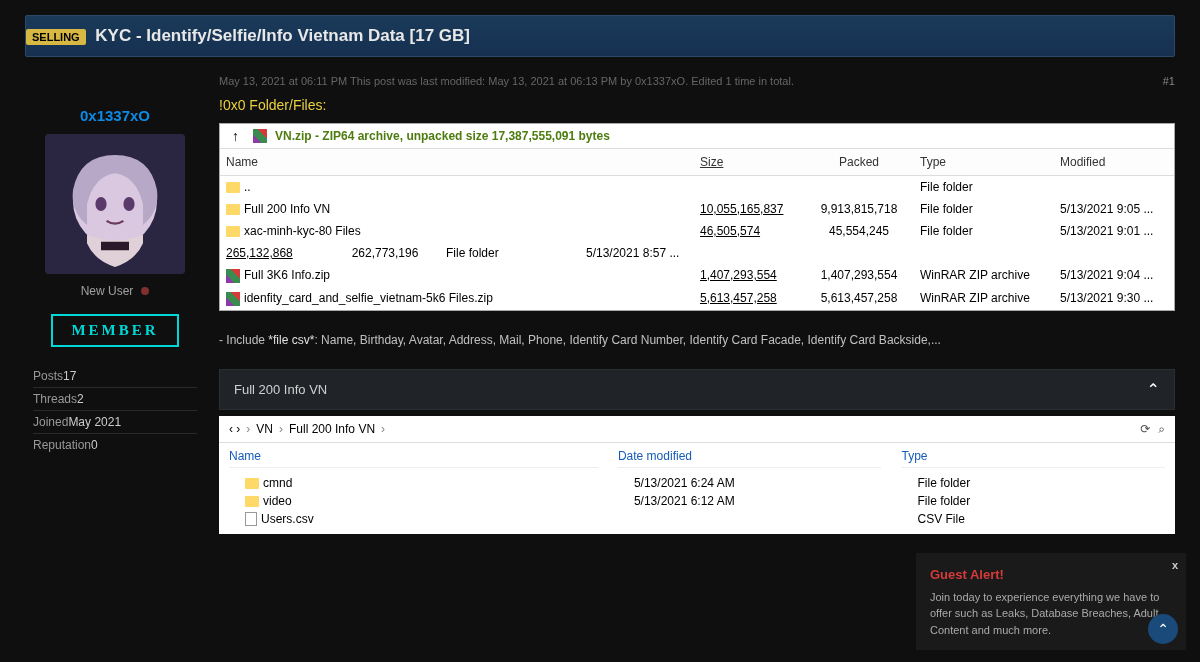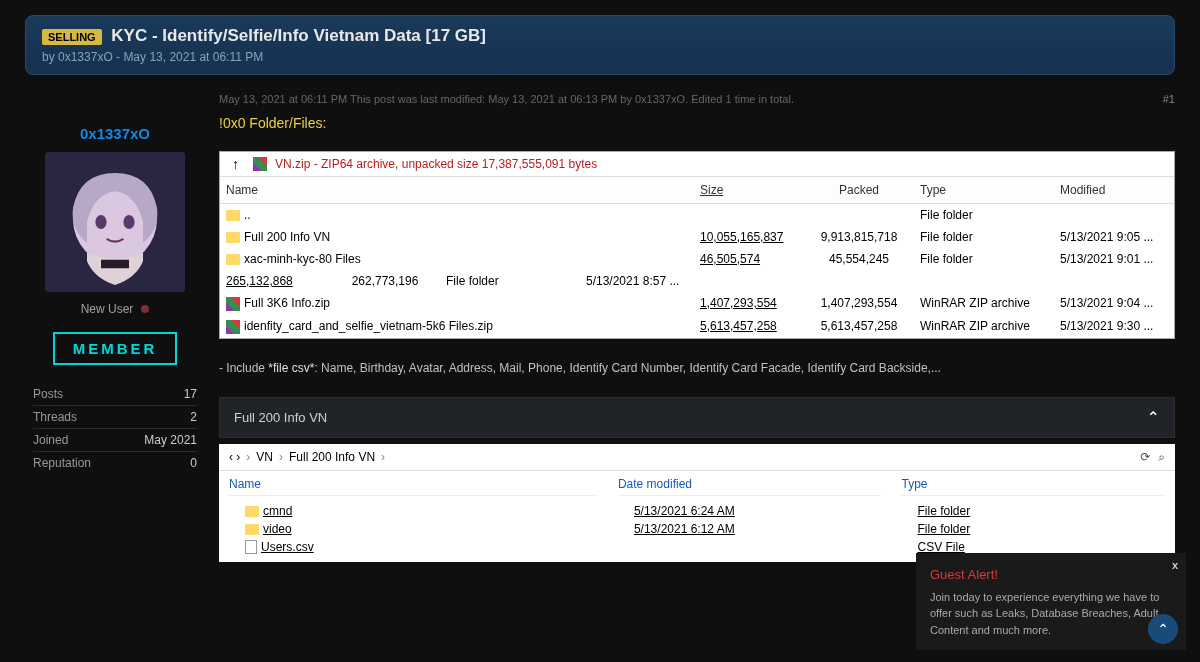--- a/index.html
+++ b/index.html
@@ -1,44 +1,44 @@
 <!DOCTYPE html>
 <html><head>
 <meta charset="utf-8">
 <style>
 *{box-sizing:border-box;margin:0;padding:0;}
 body{background:#0f0f0f;font-family:Arial,Helvetica,sans-serif;color:#c0c0c0;font-size:13px;width:1200px;height:662px;overflow:hidden;position:relative;}
 .wrap{padding:15px 25px;}
-.thread-header{background:linear-gradient(#1a3a5a,#163050);border:1px solid #2a4a6a;padding:10px 16px;border-radius:8px;}
+.thread-header{background:linear-gradient(#1a3a5a,#163050);border:1px solid #2a4a6a;padding:10px 0;border-radius:2px;}
 .tag{background:#d6b843;color:#000;padding:2px 6px;font-weight:bold;font-size:11px;border-radius:2px;margin-right:6px;display:inline-block;}
 .thread-title{color:#e8e8e8;font-size:17px;font-weight:bold;display:inline;}
 .thread-sub{color:#8aa0b8;font-size:12px;margin-top:4px;}
 .post-area{display:flex;margin-top:18px;gap:14px;}
 .sidebar{width:180px;flex-shrink:0;text-align:center;}
 .username{color:#0d8ae6;font-weight:bold;font-size:15px;margin-bottom:10px;display:block;margin-top:32px;}
 .avatar{width:140px;height:140px;margin:0 auto 10px;background:#2a2a35;border-radius:4px;position:relative;overflow:hidden;}
 .avatar svg{width:100%;height:100%;}
 .rank-row{color:#a0a0a0;font-size:12px;margin:8px 0;display:flex;align-items:center;justify-content:center;gap:8px;}
 .dot{width:8px;height:8px;border-radius:50%;background:#803030;display:inline-block;}
-.member-badge{border:2px solid #00d8d8;color:#00d8d8;padding:6px 18px;font-weight:bold;font-size:15px;letter-spacing:3px;margin:8px auto;display:inline-block;font-family:Liberation Sans, sans-serif;}
+.member-badge{border:2px solid #00d8d8;color:#00d8d8;padding:6px 18px;font-weight:bold;font-size:15px;letter-spacing:3px;margin:8px auto;display:inline-block;font-family:Liberation Serif, serif;}
 .stats{text-align:left;padding:10px 8px;font-size:12px;color:#999;}
-.stat-row{display:flex;justify-content:space-between;padding:4px 0;border-top:1px solid #2a2a2a;}
+.stat-row{display:flex;padding:4px 0;border-top:1px solid #2a2a2a;}
 .stat-row:first-child{border-top:none;}
 .stat-val{color:#ccc;}
 .content{flex:1;min-width:0;}
 .meta{color:#666;font-size:11px;display:flex;justify-content:space-between;margin-bottom:10px;}
 .post-num{color:#888;}
 .hello{text-align:center;color:#e0e0e0;font-size:14px;margin-bottom:12px;}
 .hello b{color:#fff;}
-.yel{color:#e8d040;font-size:14px;margin-bottom:20px;}
+.yel{color:#e8d040;font-size:14px;margin-bottom:10px;}
 .filebox{background:#fff;color:#000;border:1px solid #aaa;font-size:12px;}
 .fb-top{display:flex;align-items:center;border-bottom:1px solid #ddd;padding:4px 6px;gap:8px;}
 .up-arrow{color:#000;font-size:14px;padding:0 6px;cursor:default;}
 .winrar-ico{width:14px;height:14px;background:linear-gradient(45deg,#8b3aa8 30%,#3a8b50 30% 65%,#d43a3a 65%);display:inline-block;}
-.fb-title{color:#b91c1c;}
+.fb-title{color:#4d7c0f;font-weight:bold;}
 .fb-head{display:flex;border-bottom:1px solid #ddd;padding:4px 0;background:#fdfdfd;}
 .fb-head>div{padding:2px 6px;color:#333;}
 .fb-row{display:flex;padding:2px 0;}
 .fb-row>div{padding:2px 6px;white-space:nowrap;text-overflow:ellipsis;overflow:hidden;}
 .c-name{flex:2.2;}
 .c-size{width:110px;text-align:left;text-decoration:underline;}
 .c-pack{width:110px;text-align:center;}
 .c-type{width:140px;}
 .c-mod{width:120px;}
 .folder-ico{width:14px;height:11px;background:#ffd968;border-radius:1px;display:inline-block;margin-right:4px;vertical-align:middle;}
@@ -48,35 +48,34 @@
 .acc-head{background:#202428;border:1px solid #2a2e32;padding:10px 14px;display:flex;justify-content:space-between;align-items:center;color:#d0d0d0;margin-top:10px;cursor:pointer;}
 .chev-up{color:#fff;font-size:16px;}
 .explorer{background:#fff;color:#000;margin-top:6px;font-size:12px;}
 .ex-top{border-bottom:1px solid #ddd;padding:6px 10px;display:flex;align-items:flex-start;justify-content:space-between;}
 .crumb{color:#000;}
 .crumb .sep{margin:0 6px;color:#888;}
 .ex-ctrl{display:flex;gap:8px;color:#555;}
 .ex-body{display:flex;}
 .ex-col{flex:1;padding:6px 10px;}
 .ex-col h6{font-weight:normal;color:#155bb8;font-size:12px;border-bottom:1px solid #eee;padding-bottom:4px;margin-bottom:6px;}
-.ex-row{padding:2px 16px;text-decoration:underline;}
+.ex-row{padding:2px 16px;}
 .file-ico{width:12px;height:14px;border:1px solid #999;background:#fff;display:inline-block;margin-right:4px;vertical-align:middle;}
 .alert{position:absolute;bottom:12px;right:14px;width:270px;background:#1a1a1a;padding:12px 14px;font-size:11px;color:#aaa;line-height:1.5;}
-.alert-title{color:#d63a3a;font-weight:normal;font-size:13px;margin-bottom:4px;}
+.alert-title{color:#d63a3a;font-weight:bold;font-size:13px;margin-bottom:4px;}
 .alert-x{position:absolute;top:4px;right:8px;color:#ccc;cursor:pointer;font-size:11px;font-weight:bold;}
 .scroll-top{position:absolute;bottom:18px;right:22px;width:30px;height:30px;border-radius:50%;background:#1a4a7a;color:#fff;display:flex;align-items:center;justify-content:center;cursor:pointer;font-size:14px;z-index:5;}
 </style>
 </head>
 <body>
 
 <div class="wrap">
   <div class="thread-header">
     <span class="tag">SELLING</span>
     <span class="thread-title">KYC - Identify/Selfie/Info Vietnam Data [17 GB]</span>
-    <div class="thread-sub">by 0x1337xO - May 13, 2021 at 06:11 PM</div>
   </div>
 
   <div class="post-area">
     <div class="sidebar">
       <a class="username">0x1337xO</a>
       <div class="avatar">
         <svg viewBox="0 0 100 100">
           <rect width="100" height="100" fill="#2a2540"></rect>
           <ellipse cx="50" cy="48" rx="30" ry="32" fill="#d9c8e0"></ellipse>
           <path d="M20 40 Q25 15 50 15 Q75 15 80 40 Q82 55 70 65 L70 50 Q65 30 50 28 Q35 30 30 50 L30 65 Q18 55 20 40" fill="#b8a8c8"></path>

